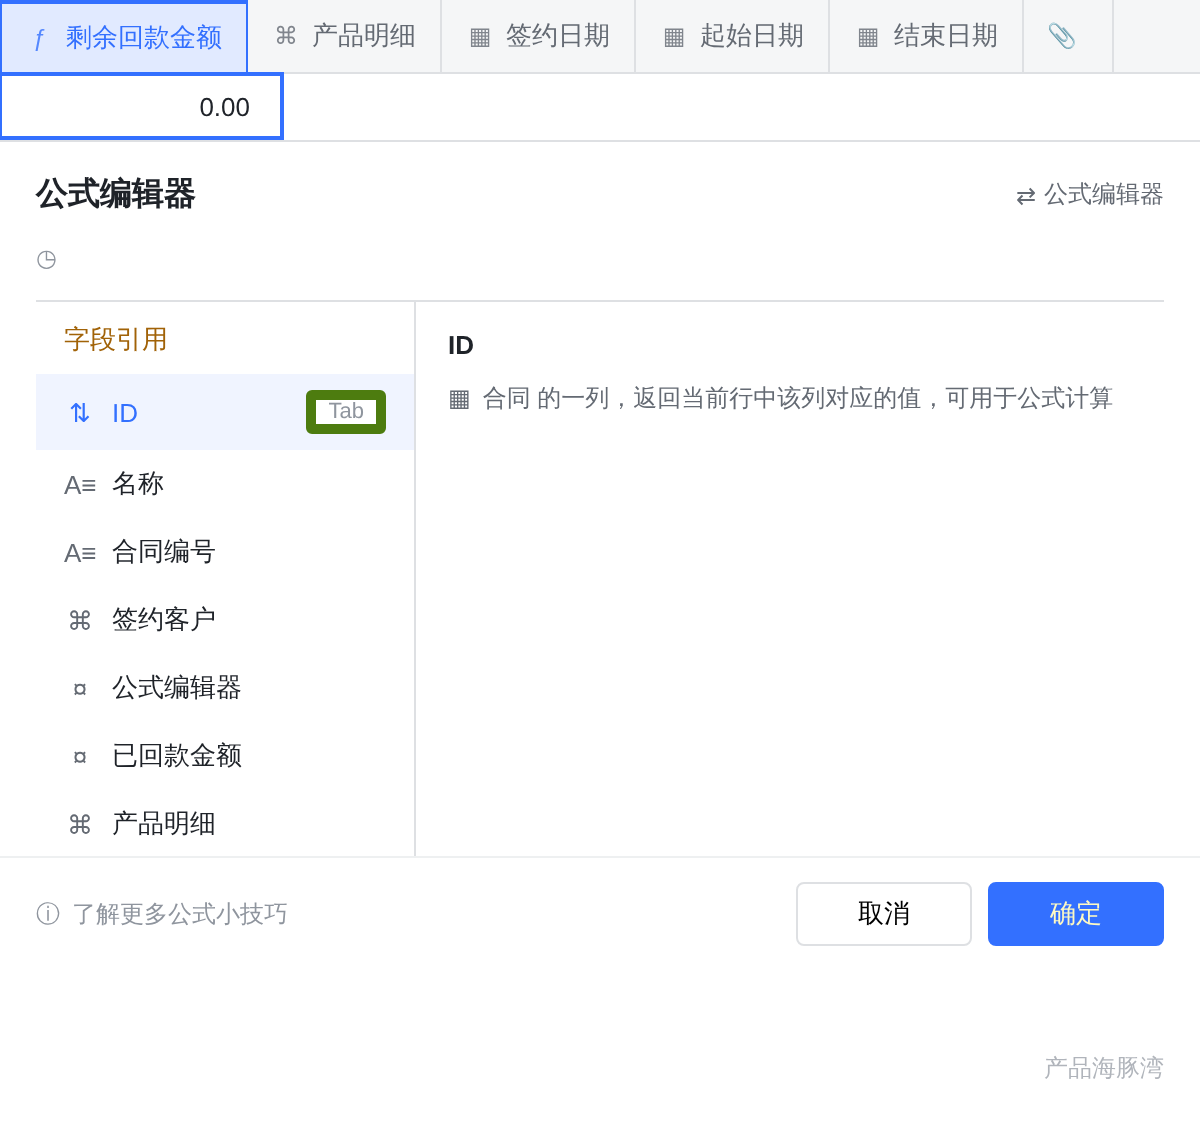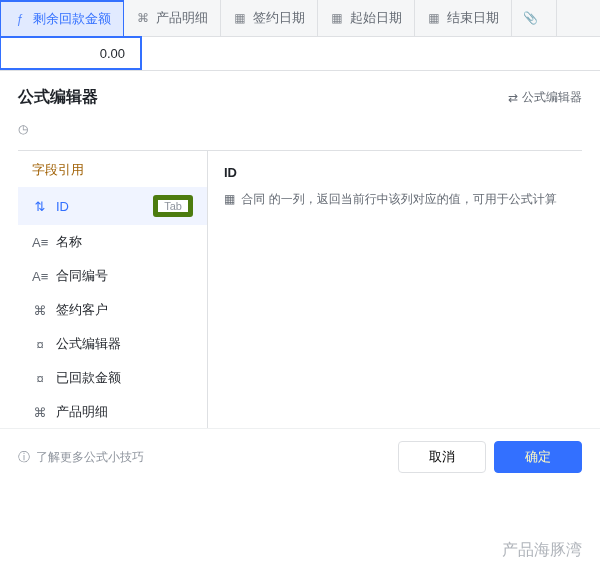--- a/index.html
+++ b/index.html
@@ -28,21 +28,21 @@
 .fi.sel .ico{color:#3370ff}
 .hint{margin-left:auto;background:#fff;border:5px solid #4d7c0f;border-radius:3px;padding:0 6px;font-size:11px;color:#8f959e}
 .detail{flex:1;padding:14px 16px}
 .dt{font-weight:600;margin-bottom:10px}
 .dd{color:#646a73;font-size:12px;display:flex;gap:6px;line-height:1.6}
 .footer{display:flex;align-items:center;padding:12px 18px;border-top:1px solid #eef0f1}
 .tips{color:#8f959e;font-size:12px;display:flex;align-items:center;gap:6px;cursor:pointer}
 .sp{flex:1}
 .btn{padding:6px 30px;border-radius:4px;border:1px solid #dee0e3;background:#fff;cursor:pointer;font-size:13px;margin-left:8px}
 .btn.pri{background:#3370ff;color:#fef9c3;border-color:#3370ff}
-.wm{position:absolute;right:18px;bottom:2px;color:#8f959e;font-size:16px;opacity:.7}
+.wm{position:absolute;right:18px;bottom:20px;color:#8f959e;font-size:12px;opacity:.7}
 </style>
 </head>
 <body>
 
 <div class="tabs" id="tabs">
     <div class="tab active">
       <span class="ico">ƒ</span>
       <span>剩余回款金额</span>
     </div>
     <div class="tab">

